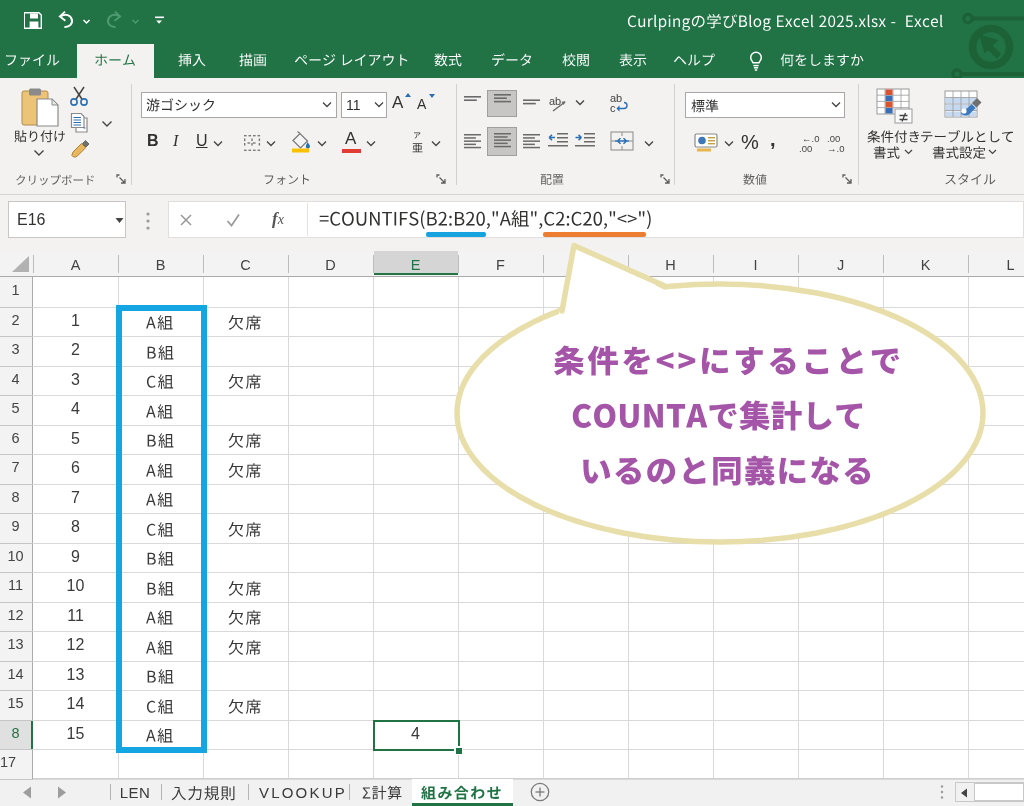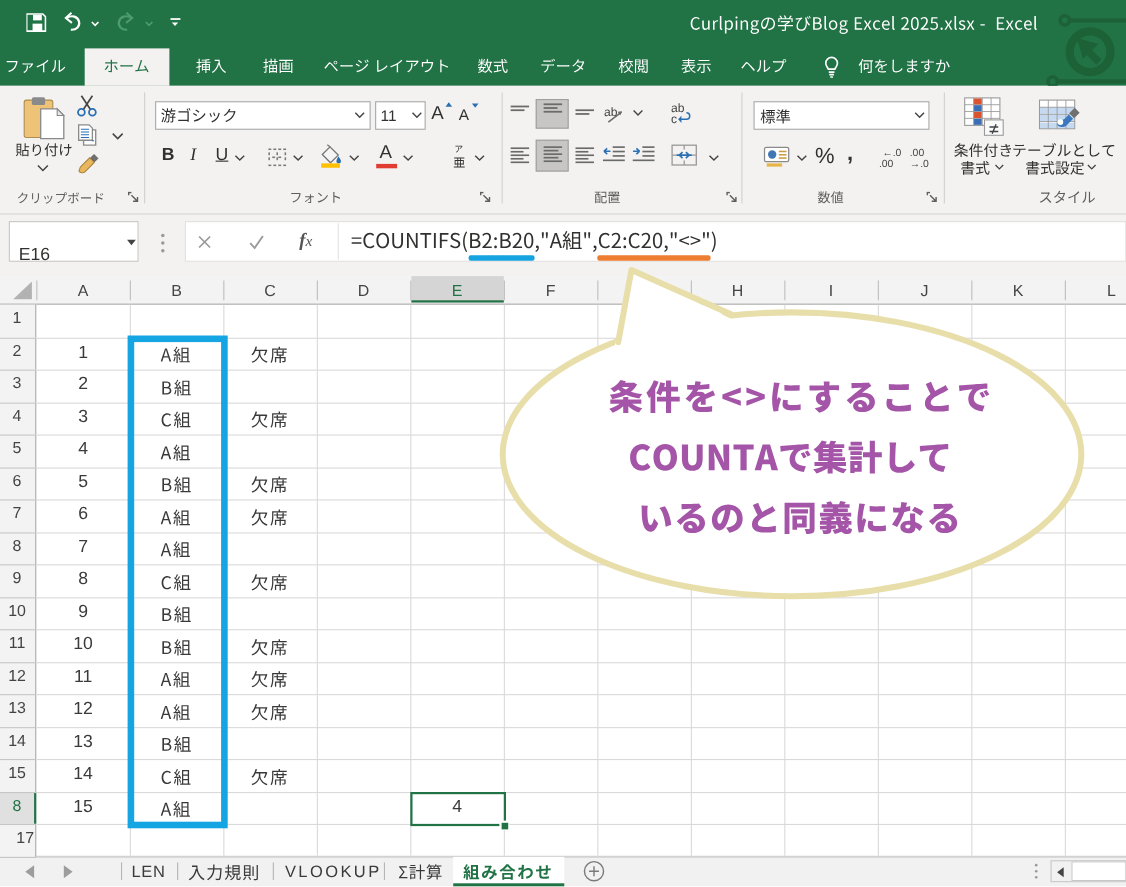--- a/index.html
+++ b/index.html
@@ -718,21 +718,21 @@
         <use href="#g42" x="1000"></use>
         <use href="#g86" x="2000"></use>
         <use href="#g87" x="3000"></use>
       </g>
     </svg>
     <svg class="abs" style="left:988px;top:149px" width="9" height="7" viewBox="0 0 9 7">
       <path d="M1 1 l3.5 3.5 3.5 -3.5" stroke="#444" fill="none" stroke-width="1.2"></path>
     </svg>
     <div class="abs" style="left:0;top:194px;width:1024px;height:48px;background:#f3f2f1;border-top:1px solid #d6d4d2"></div>
     <div class="abs" style="left:8px;top:201px;width:118px;height:37px;background:#fff;border:1px solid #c8c6c4"></div>
-    <div class="lt" style="left:17px;top:223px;font-size:16px;color:#323130">E16</div>
+    <div class="lt" style="left:17px;top:211px;font-size:16px;color:#323130">E16</div>
     <svg class="abs" style="left:115px;top:217px" width="9" height="7" viewBox="0 0 9 7">
       <path d="M0.5 1 h8 l-4 5 z" fill="#444"></path>
     </svg>
     <svg class="abs" style="left:144px;top:211px" width="8" height="20" viewBox="0 0 8 20">
       <g fill="#9a9a9a">
         <circle cx="4" cy="3" r="1.6"></circle>
         <circle cx="4" cy="10" r="1.6"></circle>
         <circle cx="4" cy="17" r="1.6"></circle>
       </g>
     </svg>
@@ -843,21 +843,21 @@
     <div class="lt" style="left:0;top:606.5px;width:31px;text-align:center;font-size:14.5px;color:#444">12</div>
     <div class="abs" style="left:0;top:631.0px;width:33px;height:29.5px;background:#f3f3f3;border-right:1px solid #ababab;box-sizing:border-box"></div>
     <div class="lt" style="left:0;top:636.0px;width:31px;text-align:center;font-size:14.5px;color:#444">13</div>
     <div class="abs" style="left:0;top:660.5px;width:33px;height:29.5px;background:#f3f3f3;border-right:1px solid #ababab;box-sizing:border-box"></div>
     <div class="lt" style="left:0;top:665.5px;width:31px;text-align:center;font-size:14.5px;color:#444">14</div>
     <div class="abs" style="left:0;top:690.0px;width:33px;height:29.5px;background:#f3f3f3;border-right:1px solid #ababab;box-sizing:border-box"></div>
     <div class="lt" style="left:0;top:695.0px;width:31px;text-align:center;font-size:14.5px;color:#444">15</div>
     <div class="abs" style="left:0;top:719.5px;width:33px;height:29.5px;background:#e0e0e0;border-right:2px solid #217346;box-sizing:border-box"></div>
     <div class="lt" style="left:0;top:724.5px;width:31px;text-align:center;font-size:14.5px;color:#217346">8</div>
     <div class="abs" style="left:0;top:749.0px;width:33px;height:29.5px;background:#f3f3f3;border-right:1px solid #ababab;box-sizing:border-box"></div>
-    <div class="lt" style="left:0;top:754.0px;width:31px;text-align:right;font-size:14.5px;color:#444">17</div>
+    <div class="lt" style="left:0;top:754.0px;width:31px;text-align:left;font-size:14.5px;color:#444">17</div>
     <div class="abs" style="left:0;top:306.5px;width:33px;height:1px;background:#c6c6c6"></div>
     <div class="abs" style="left:0;top:336.0px;width:33px;height:1px;background:#c6c6c6"></div>
     <div class="abs" style="left:0;top:365.5px;width:33px;height:1px;background:#c6c6c6"></div>
     <div class="abs" style="left:0;top:395.0px;width:33px;height:1px;background:#c6c6c6"></div>
     <div class="abs" style="left:0;top:424.5px;width:33px;height:1px;background:#c6c6c6"></div>
     <div class="abs" style="left:0;top:454.0px;width:33px;height:1px;background:#c6c6c6"></div>
     <div class="abs" style="left:0;top:483.5px;width:33px;height:1px;background:#c6c6c6"></div>
     <div class="abs" style="left:0;top:513.0px;width:33px;height:1px;background:#c6c6c6"></div>
     <div class="abs" style="left:0;top:542.5px;width:33px;height:1px;background:#c6c6c6"></div>
     <div class="abs" style="left:0;top:572.0px;width:33px;height:1px;background:#c6c6c6"></div>

